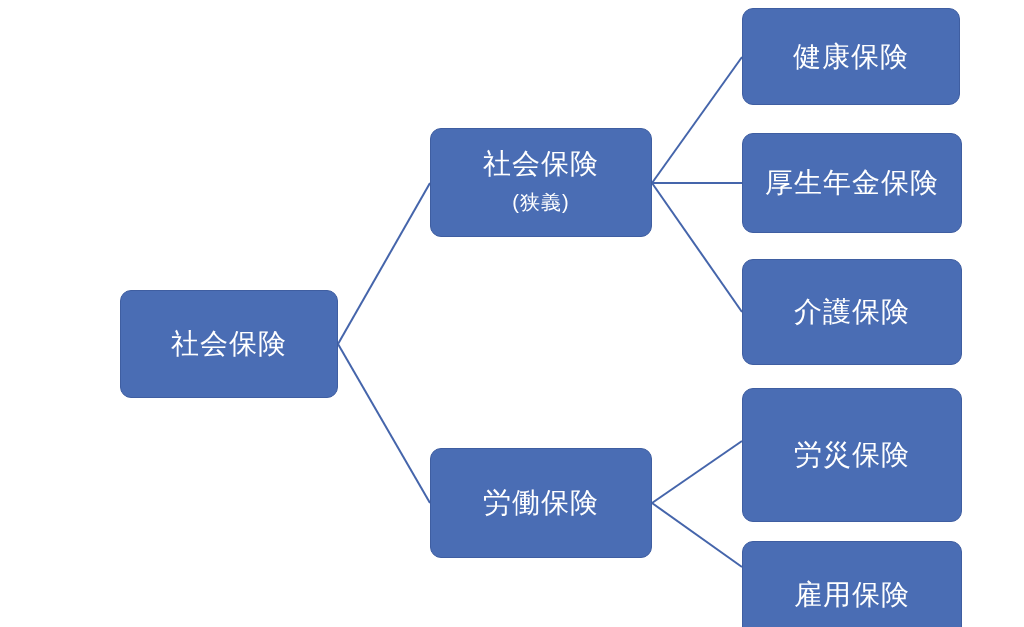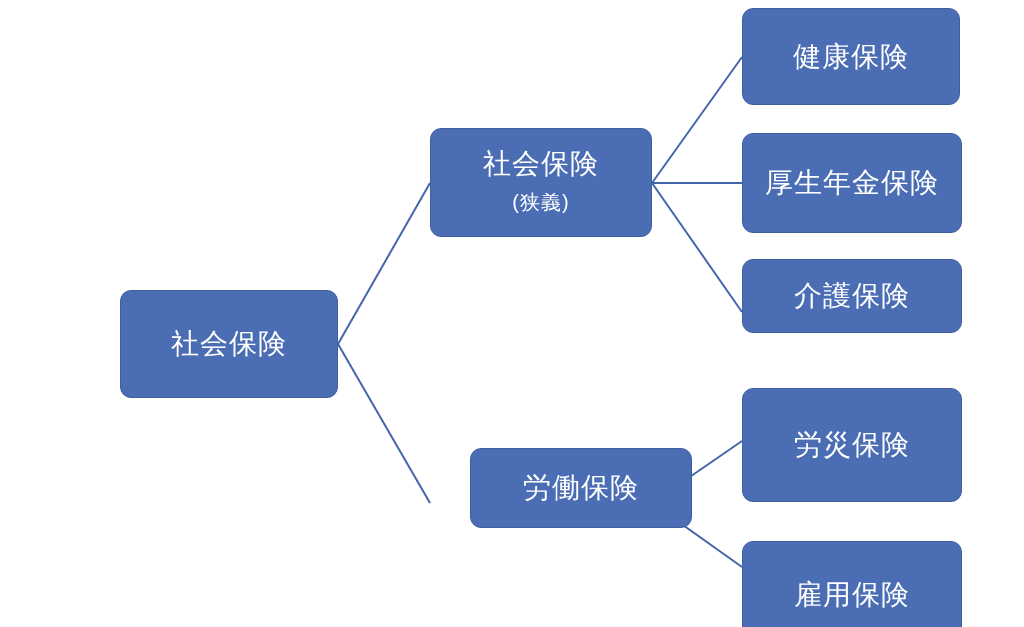--- a/index.html
+++ b/index.html
@@ -41,25 +41,25 @@
     font-size: 28px;
     line-height: 38px;
     letter-spacing: 1px;
   }
   .node .sub {
     font-size: 20px;
   }
   
   .n-root      { left: 120px; top: 290px; width: 218px; height: 108px; }
   .n-mid-top   { left: 430px; top: 128px; width: 222px; height: 109px; }
-  .n-mid-bot   { left: 430px; top: 448px; width: 222px; height: 80px; margin-left: 40px; }
+  .n-mid-bot   { left: 430px; top: 448px; width: 222px; height: 110px; }
   .n-leaf1     { left: 742px; top:   8px; width: 218px; height:  97px; }
   .n-leaf2     { left: 742px; top: 133px; width: 220px; height: 100px; }
-  .n-leaf3     { left: 742px; top: 259px; width: 220px; height: 74px; }
-  .n-leaf4     { left: 742px; top: 388px; width: 220px; height: 114px; font-family: Liberation Serif, serif; }
+  .n-leaf3     { left: 742px; top: 259px; width: 220px; height: 106px; }
+  .n-leaf4     { left: 742px; top: 388px; width: 220px; height: 134px; font-family: Liberation Serif, serif; }
   .n-leaf5     { left: 742px; top: 541px; width: 220px; height: 107px; }
 </style>
 </head>
 <body>
 
 <div class="canvas">
 
   <svg class="connectors" viewBox="0 0 1024 627" xmlns="http://www.w3.org/2000/svg">
     <line x1="338" y1="344" x2="430" y2="183"></line>
     <line x1="338" y1="344" x2="430" y2="503"></line>

